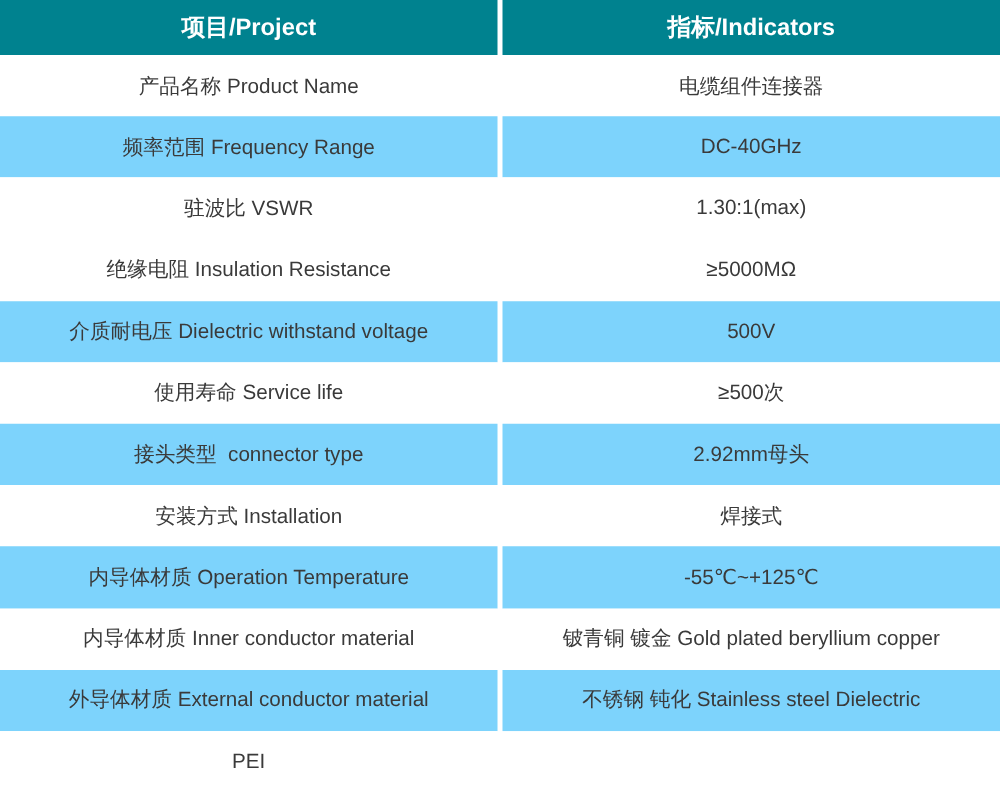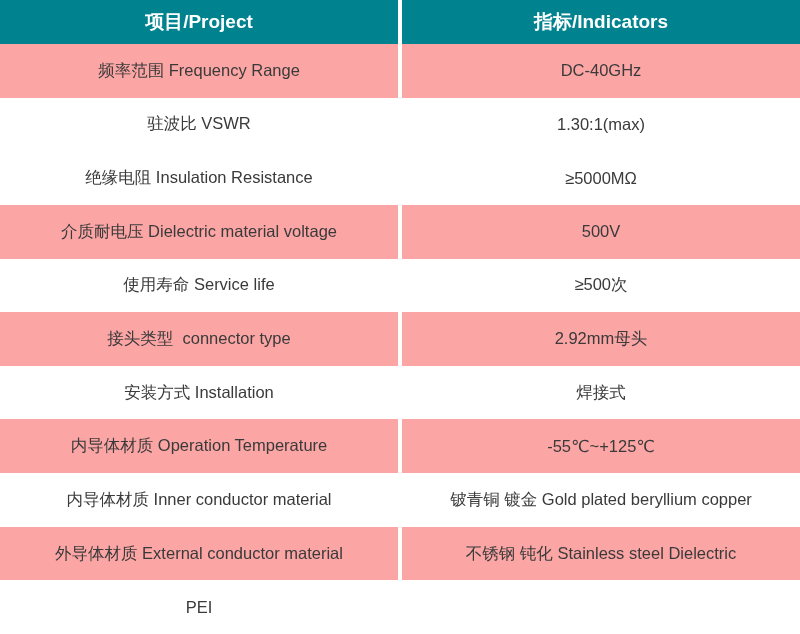--- a/index.html
+++ b/index.html
@@ -40,51 +40,55 @@
     padding: 0 8px;
     box-sizing: border-box;
   }
   .header-row .cell {
     background: #00828f;
     color: #ffffff;
     font-weight: bold;
     font-size: 19px;
   }
   .row.alt .cell {
-    background: #fca5a5;
+    background: #7dd3fc;
   }
 </style>
 </head>
 <body>
 
 <div id="spec-table">
   <div class="row header-row">
     <div class="cell">项目/Project</div>
     <div class="cell">指标/Indicators</div>
   </div>
 
+  <div class="row">
+    <div class="cell">产品名称 Product Name</div>
+    <div class="cell">电缆组件连接器</div>
+  </div>
 
   <div class="row alt">
     <div class="cell">频率范围 Frequency Range</div>
     <div class="cell">DC-40GHz</div>
   </div>
 
   <div class="row">
     <div class="cell">驻波比 VSWR</div>
     <div class="cell">1.30:1(max)</div>
   </div>
 
 
   <div class="row">
     <div class="cell">绝缘电阻 Insulation Resistance</div>
     <div class="cell">≥5000MΩ</div>
   </div>
 
   <div class="row alt">
-    <div class="cell">介质耐电压 Dielectric material voltage</div>
+    <div class="cell">介质耐电压 Dielectric withstand voltage</div>
     <div class="cell">500V</div>
   </div>
 
   <div class="row">
     <div class="cell">使用寿命 Service life</div>
     <div class="cell">≥500次</div>
   </div>
 
   <div class="row alt">
     <div class="cell">接头类型  connector type</div>

